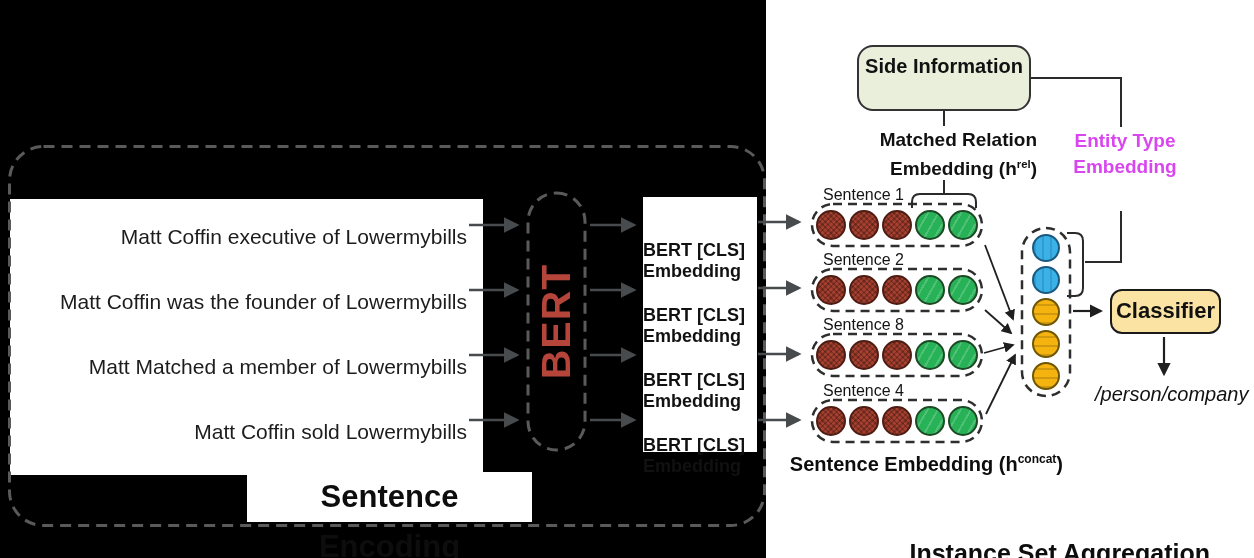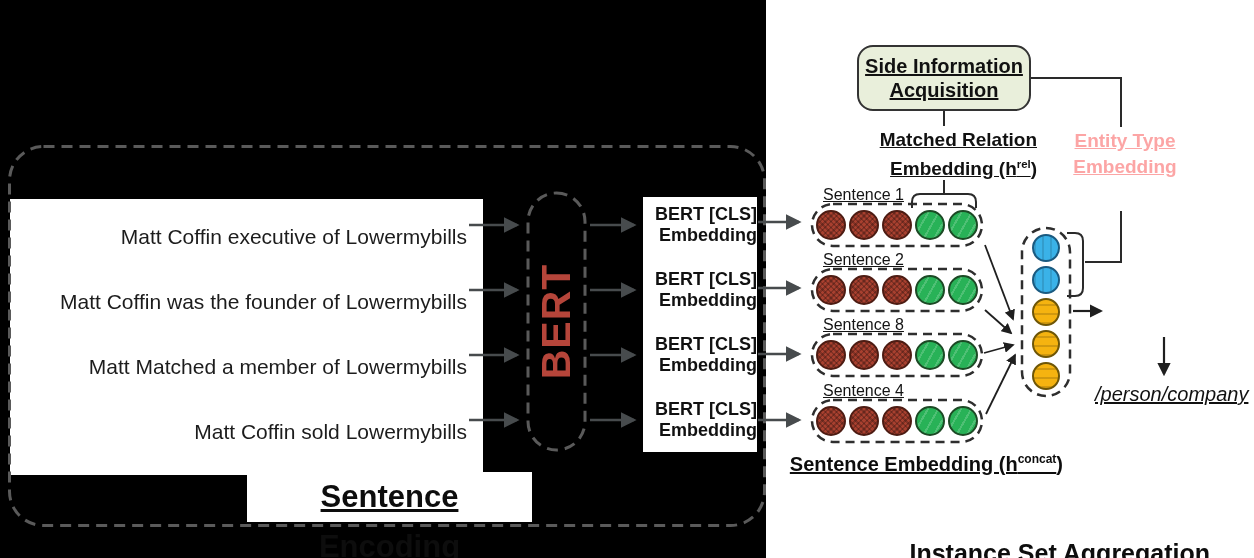--- a/index.html
+++ b/index.html
@@ -4,42 +4,42 @@
 <style>
   :root{
     --circle-red:#a8402f; --circle-green:#28b257; --circle-blue:#3ab2e8; --circle-yellow:#f5b310;
     --bert-red:#b5453a; --side-info-fill:#e9efdb; --classifier-fill:#fbe4a3;
     --dash-on-black:#5a5a5a; --dash-on-white:#2e2e2e; --arrow-gray:#47;
     --arrow-dark:#1f1f1f;
   }
   html,body{margin:0;padding:0;background:#000;}
   .stage{position:relative;width:1254px;height:558px;background:#000;overflow:hidden;
          font-family:"Liberation Sans",sans-serif;}
-  .abs{position:absolute;text-decoration:underline;}
+  .abs{position:absolute;}
   .right-bg{left:766px;top:0;width:488px;height:558px;background:#ffffff;}
   
   .sentence-box{left:10px;top:199px;width:473px;height:276px;background:#fff;}
   .sentence-line{position:absolute;right:16px;height:28px;line-height:28px;white-space:nowrap;
                  font-size:21px;color:#1c1c1c;}
   .encoding-title{left:247px;top:472px;width:285px;height:50px;background:#fff;text-align:center;
                   line-height:50px;font-size:31px;font-weight:bold;color:#0d0d0d;}
   .bert-pill{left:528px;top:193px;width:57px;height:257px;display:flex;align-items:center;justify-content:center;}
   .bert-text{transform:rotate(-90deg);white-space:nowrap;font-size:41px;font-weight:bold;
              letter-spacing:1px;color:var(--bert-red);}
   .cls-box{left:643px;top:197px;width:114px;height:255px;background:#fff;}
-  .cls-group{position:absolute;left:0;width:114px;text-align:right;font-size:18px;font-weight:bold;
-             color:#111;line-height:21px;}
+  .cls-group{position:absolute;left:0;width:114px;text-align:left;font-size:18px;font-weight:bold;
+             color:#111;line-height:21px;margin-top:36px;}
   
   .side-info{left:857px;top:45px;width:174px;height:66px;background:var(--side-info-fill);
              border:2.5px solid #333;border-radius:16px;box-sizing:border-box;text-align:center;
              font-size:20px;font-weight:bold;color:#111;line-height:24px;padding-top:7px;}
   .matched-label{left:852px;top:127px;width:185px;text-align:right;font-size:19px;font-weight:bold;
                  color:#111;line-height:25px;}
   .entity-label{left:1065px;top:128px;width:120px;text-align:center;font-size:19px;font-weight:bold;
-                color:#fca5a5;line-height:26px;}
+                color:#d946ef;line-height:26px;}
   sup{font-size:0.6em;margin-top:28px;}
   .pill-label{width:120px;font-size:16px;color:#141414;line-height:18px;}
   .sent-pill{width:170px;height:42px;display:flex;align-items:center;gap:3px;padding-left:4px;
              box-sizing:border-box;}
   .circle{width:30px;height:30px;border-radius:50%;box-sizing:border-box;flex:0 0 auto;}
   .c-red{background-color:var(--circle-red);border:2px solid #4d1c13;
          background-image:repeating-linear-gradient(45deg,rgba(0,0,0,.22) 0 1.5px,transparent 1.5px 4px),
                           repeating-linear-gradient(-45deg,rgba(0,0,0,.22) 0 1.5px,transparent 1.5px 4px);}
   .c-green{background-color:var(--circle-green);border:2px solid #1c4a25;
            background-image:repeating-linear-gradient(120deg,rgba(255,255,255,.18) 0 2px,transparent 2px 9px);}
@@ -99,21 +99,20 @@
       <div>Embedding</div>
     </div>
     <div class="cls-group" style="top:202px">
       <div>BERT [CLS]</div>
       <div>Embedding</div>
     </div>
   </div>
 
   <div class="abs side-info">
     <div>Side Information</div>
-    <div>Acquisition</div>
   </div>
 
   <div class="abs matched-label">
     <div>Matched Relation</div>
     <div><span>Embedding (h</span><sup>rel</sup><span>)</span></div>
   </div>
 
   <div class="abs entity-label">
     <div>Entity Type</div>
     <div>Embedding</div>
@@ -156,20 +155,21 @@
   </div>
 
   <div class="abs agg-pill">
     <div class="circle agg-circle c-blue"></div>
     <div class="circle agg-circle c-blue"></div>
     <div class="circle agg-circle c-yellow"></div>
     <div class="circle agg-circle c-yellow"></div>
     <div class="circle agg-circle c-yellow"></div>
   </div>
 
+  <div class="abs classifier">Classifier</div>
 
   <div class="abs prediction">/person/company</div>
 
   <div class="abs sent-emb-caption"><span>Sentence Embedding (h</span><sup>concat</sup><span>)</span></div>
 
   <div class="abs agg-title">Instance Set Aggregation</div>
 
   <svg class="overlay" viewBox="0 0 1254 558">
     <defs>
       <marker id="ah-gray" markerWidth="6" markerHeight="6" refX="5" refY="3" orient="auto">

